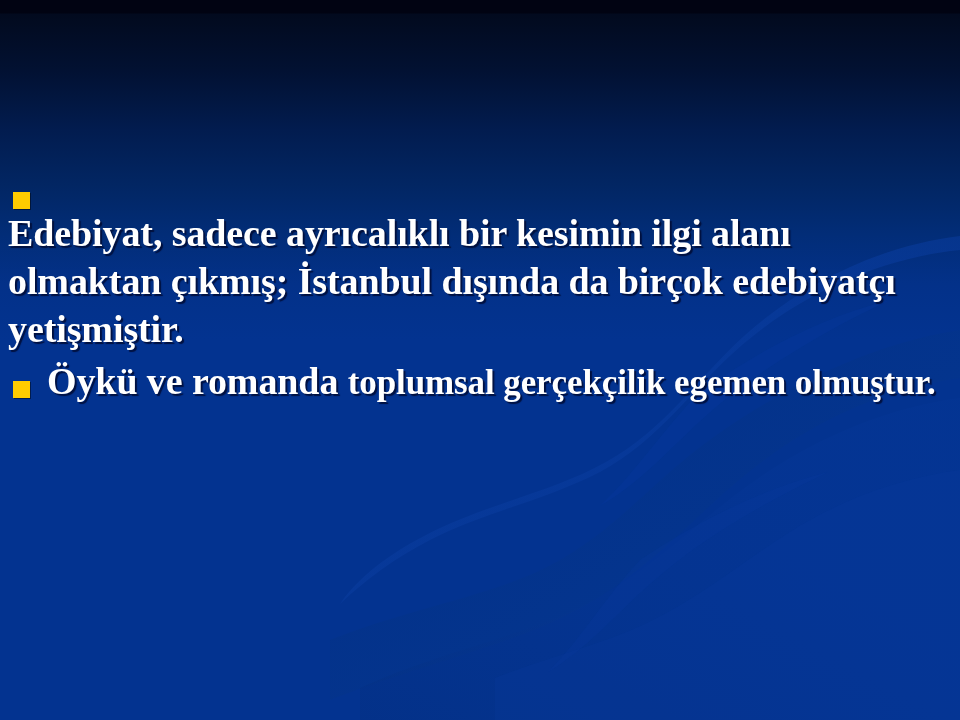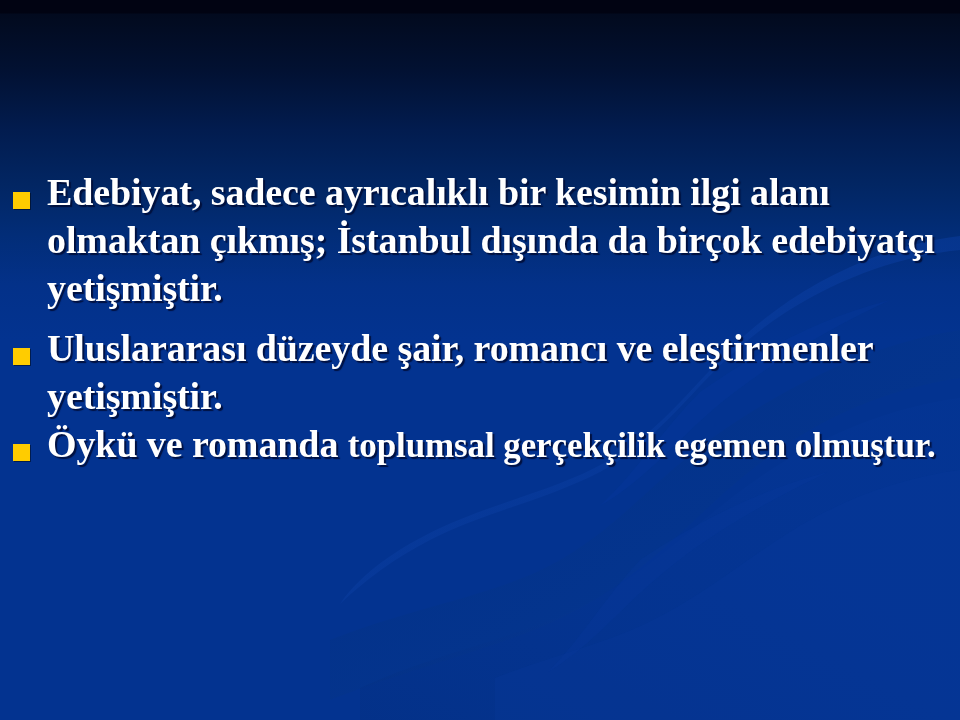--- a/index.html
+++ b/index.html
@@ -86,21 +86,21 @@
     line-height: 48px;
     letter-spacing: -0.1px;
     text-shadow: 2px 2px 1px rgba(0, 10, 50, 0.85);
     max-width: 890px;
   }
 
   .bullet-row.b1 .bullet-text { font-size: 38px; }
   .bullet-row.b2 .bullet-text { font-size: 38px; }
   .bullet-row.b3 .bullet-text { font-size: 38px; }
 
-  .bullet-row.b1 { margin-bottom: 12px; }
+  .bullet-row.b1 { margin-bottom: 4px; flex-direction: column; }
   .bullet-row.b2 { margin-bottom: 0px; }
 
   .emph-small { font-size: 35px; }
 </style>
 </head>
 <body>
 
 <div id="slide">
 
   <div class="bg-base"></div>
@@ -136,24 +136,20 @@
     </svg>
   </div>
 
   <div class="body-placeholder">
 
     <div class="bullet-row b1">
       <span class="bullet-marker"></span>
       <span class="bullet-text">Edebiyat, sadece ayrıcalıklı bir kesimin ilgi alanı olmaktan çıkmış; İstanbul dışında da birçok edebiyatçı yetişmiştir.</span>
     </div>
 
-    <div class="bullet-row b2">
-      <span class="bullet-marker"></span>
-      <span class="bullet-text">Uluslararası düzeyde şair, romancı ve eleştirmenler yetişmiştir.</span>
-    </div>
 
     <div class="bullet-row b3">
       <span class="bullet-marker"></span>
       <span class="bullet-text"><span>Öykü ve romanda </span><span class="emph-small">toplumsal gerçekçilik egemen olmuştur.</span></span>
     </div>
 
   </div>
 </div>
 
 </body></html>

